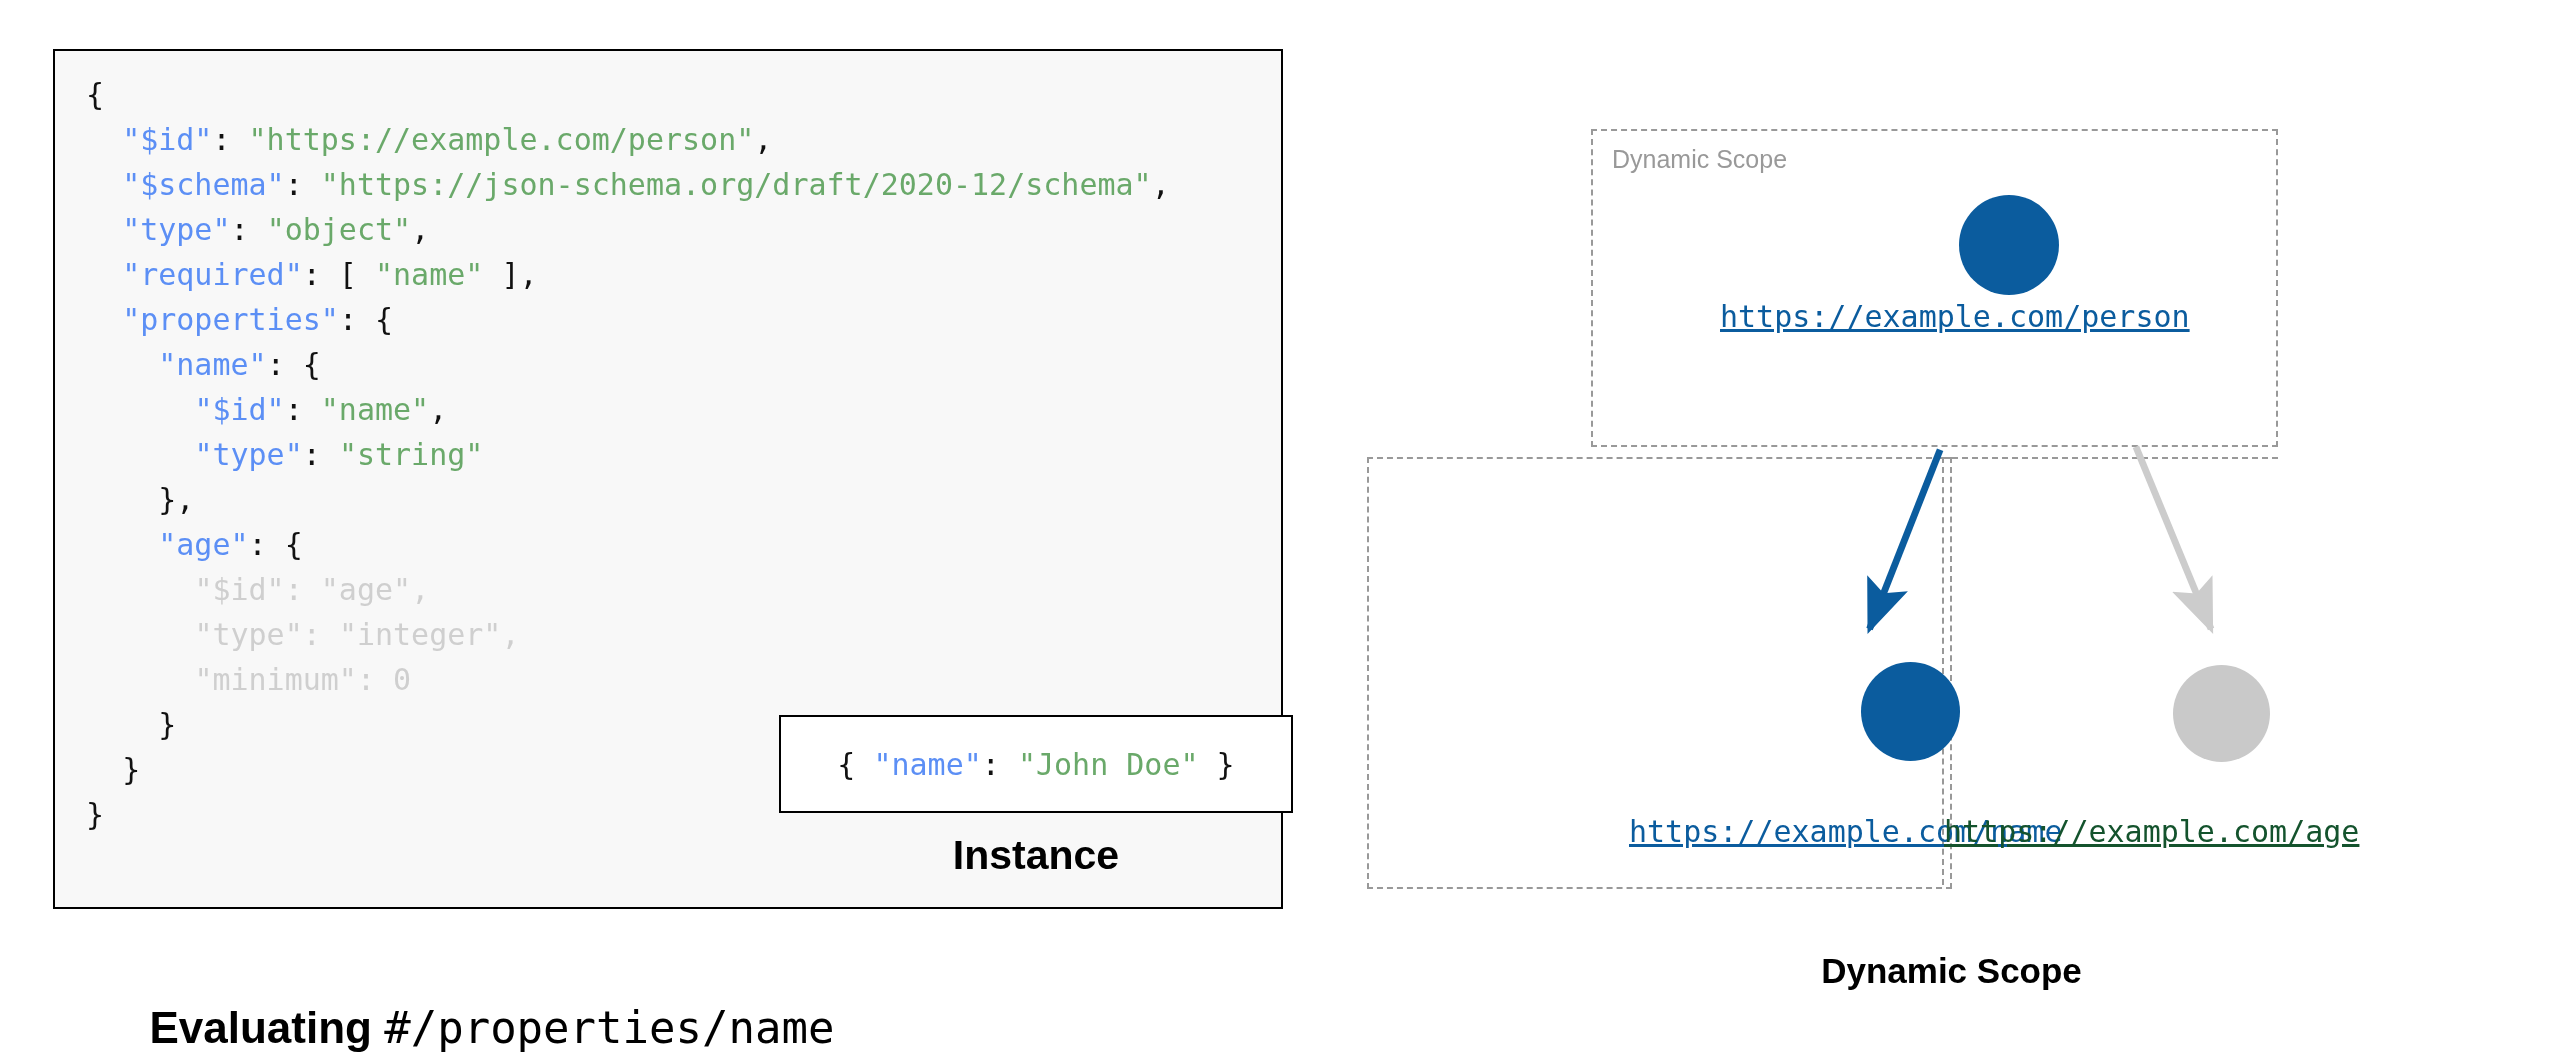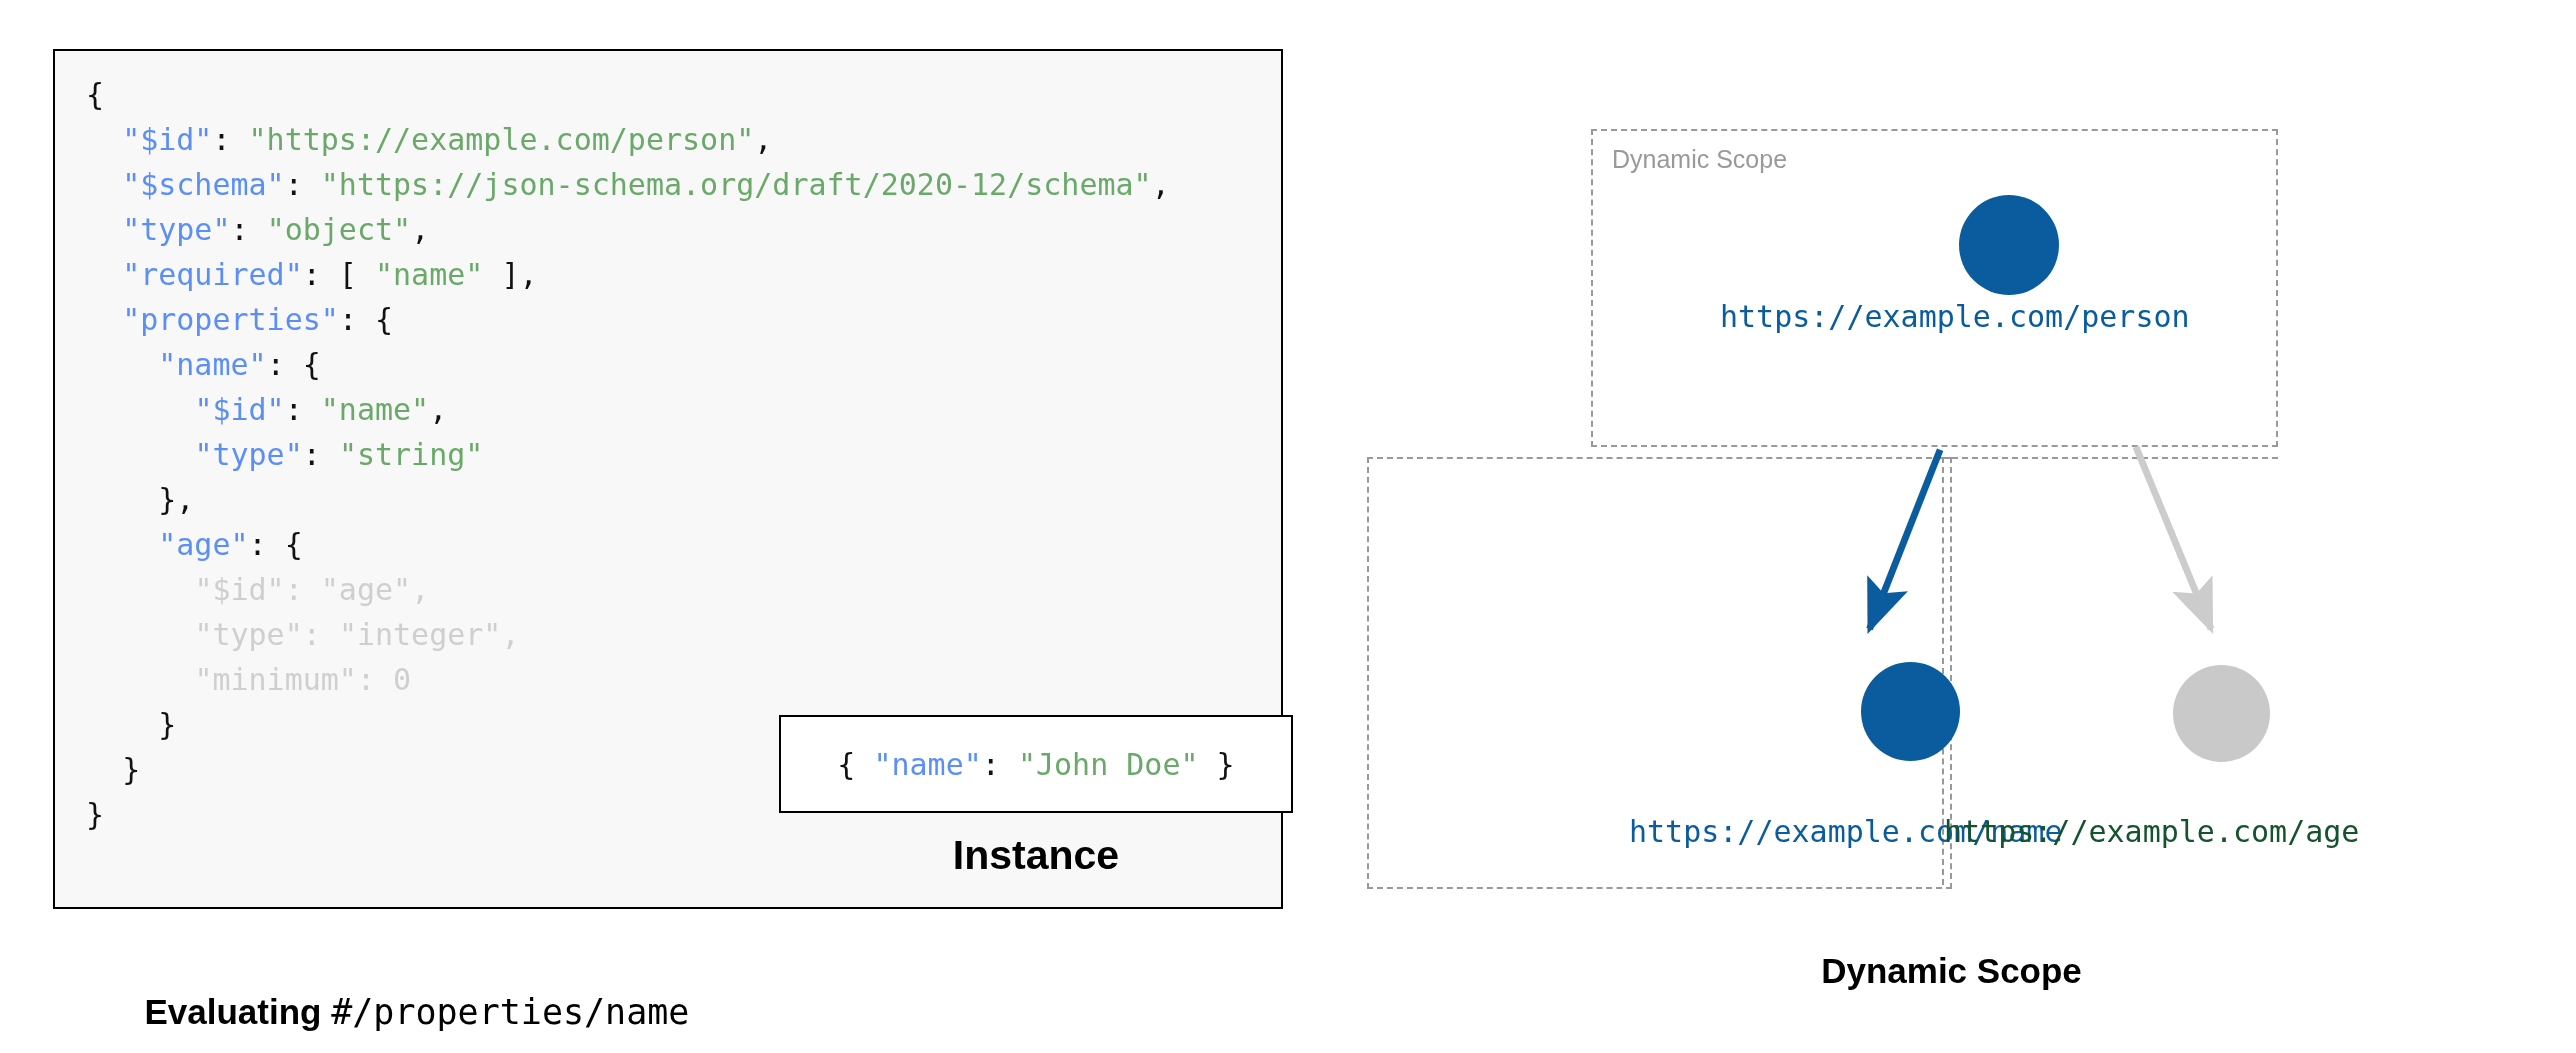--- a/index.html
+++ b/index.html
@@ -75,21 +75,21 @@
     font-family: "Liberation Sans", sans-serif;
     font-weight: bold;
     font-size: 41px;
     color: #000000;
   }
 
   #left-caption {
     position: absolute;
     left: 125px;
     top: 952px;
-    font-size: 35px;
+    font-size: 44px;
     color: #000000;
     white-space: pre;
   }
   #left-caption .cap-bold {
     font-family: "Liberation Sans", sans-serif;
     font-weight: bold;
   }
   #left-caption .cap-mono {
     font-family: "DejaVu Sans Mono", "Liberation Mono", monospace;
     font-weight: normal;
@@ -169,20 +169,21 @@
     width: 97px;
     height: 97px;
     background: #c9c9c9;
   }
 
   .node-label {
     position: absolute;
     font-family: "DejaVu Sans Mono", "Liberation Mono", monospace;
     font-size: 30px;
     white-space: nowrap;
+    text-decoration: underline;
   }
   #label-person { left: 393px;  top: 299px;  color: #0b5c9e; }
   #label-name   { left: 302px;  top: 814px; color: #0b5c9e; }
   #label-age    { left: 617px; top: 814px; color: #14532d; }
 
   #edges { position: absolute; left: 0; top: 0; width: 1249px; height: 1053px; }
 
   #right-caption {
     position: absolute;
     left: 0px;

